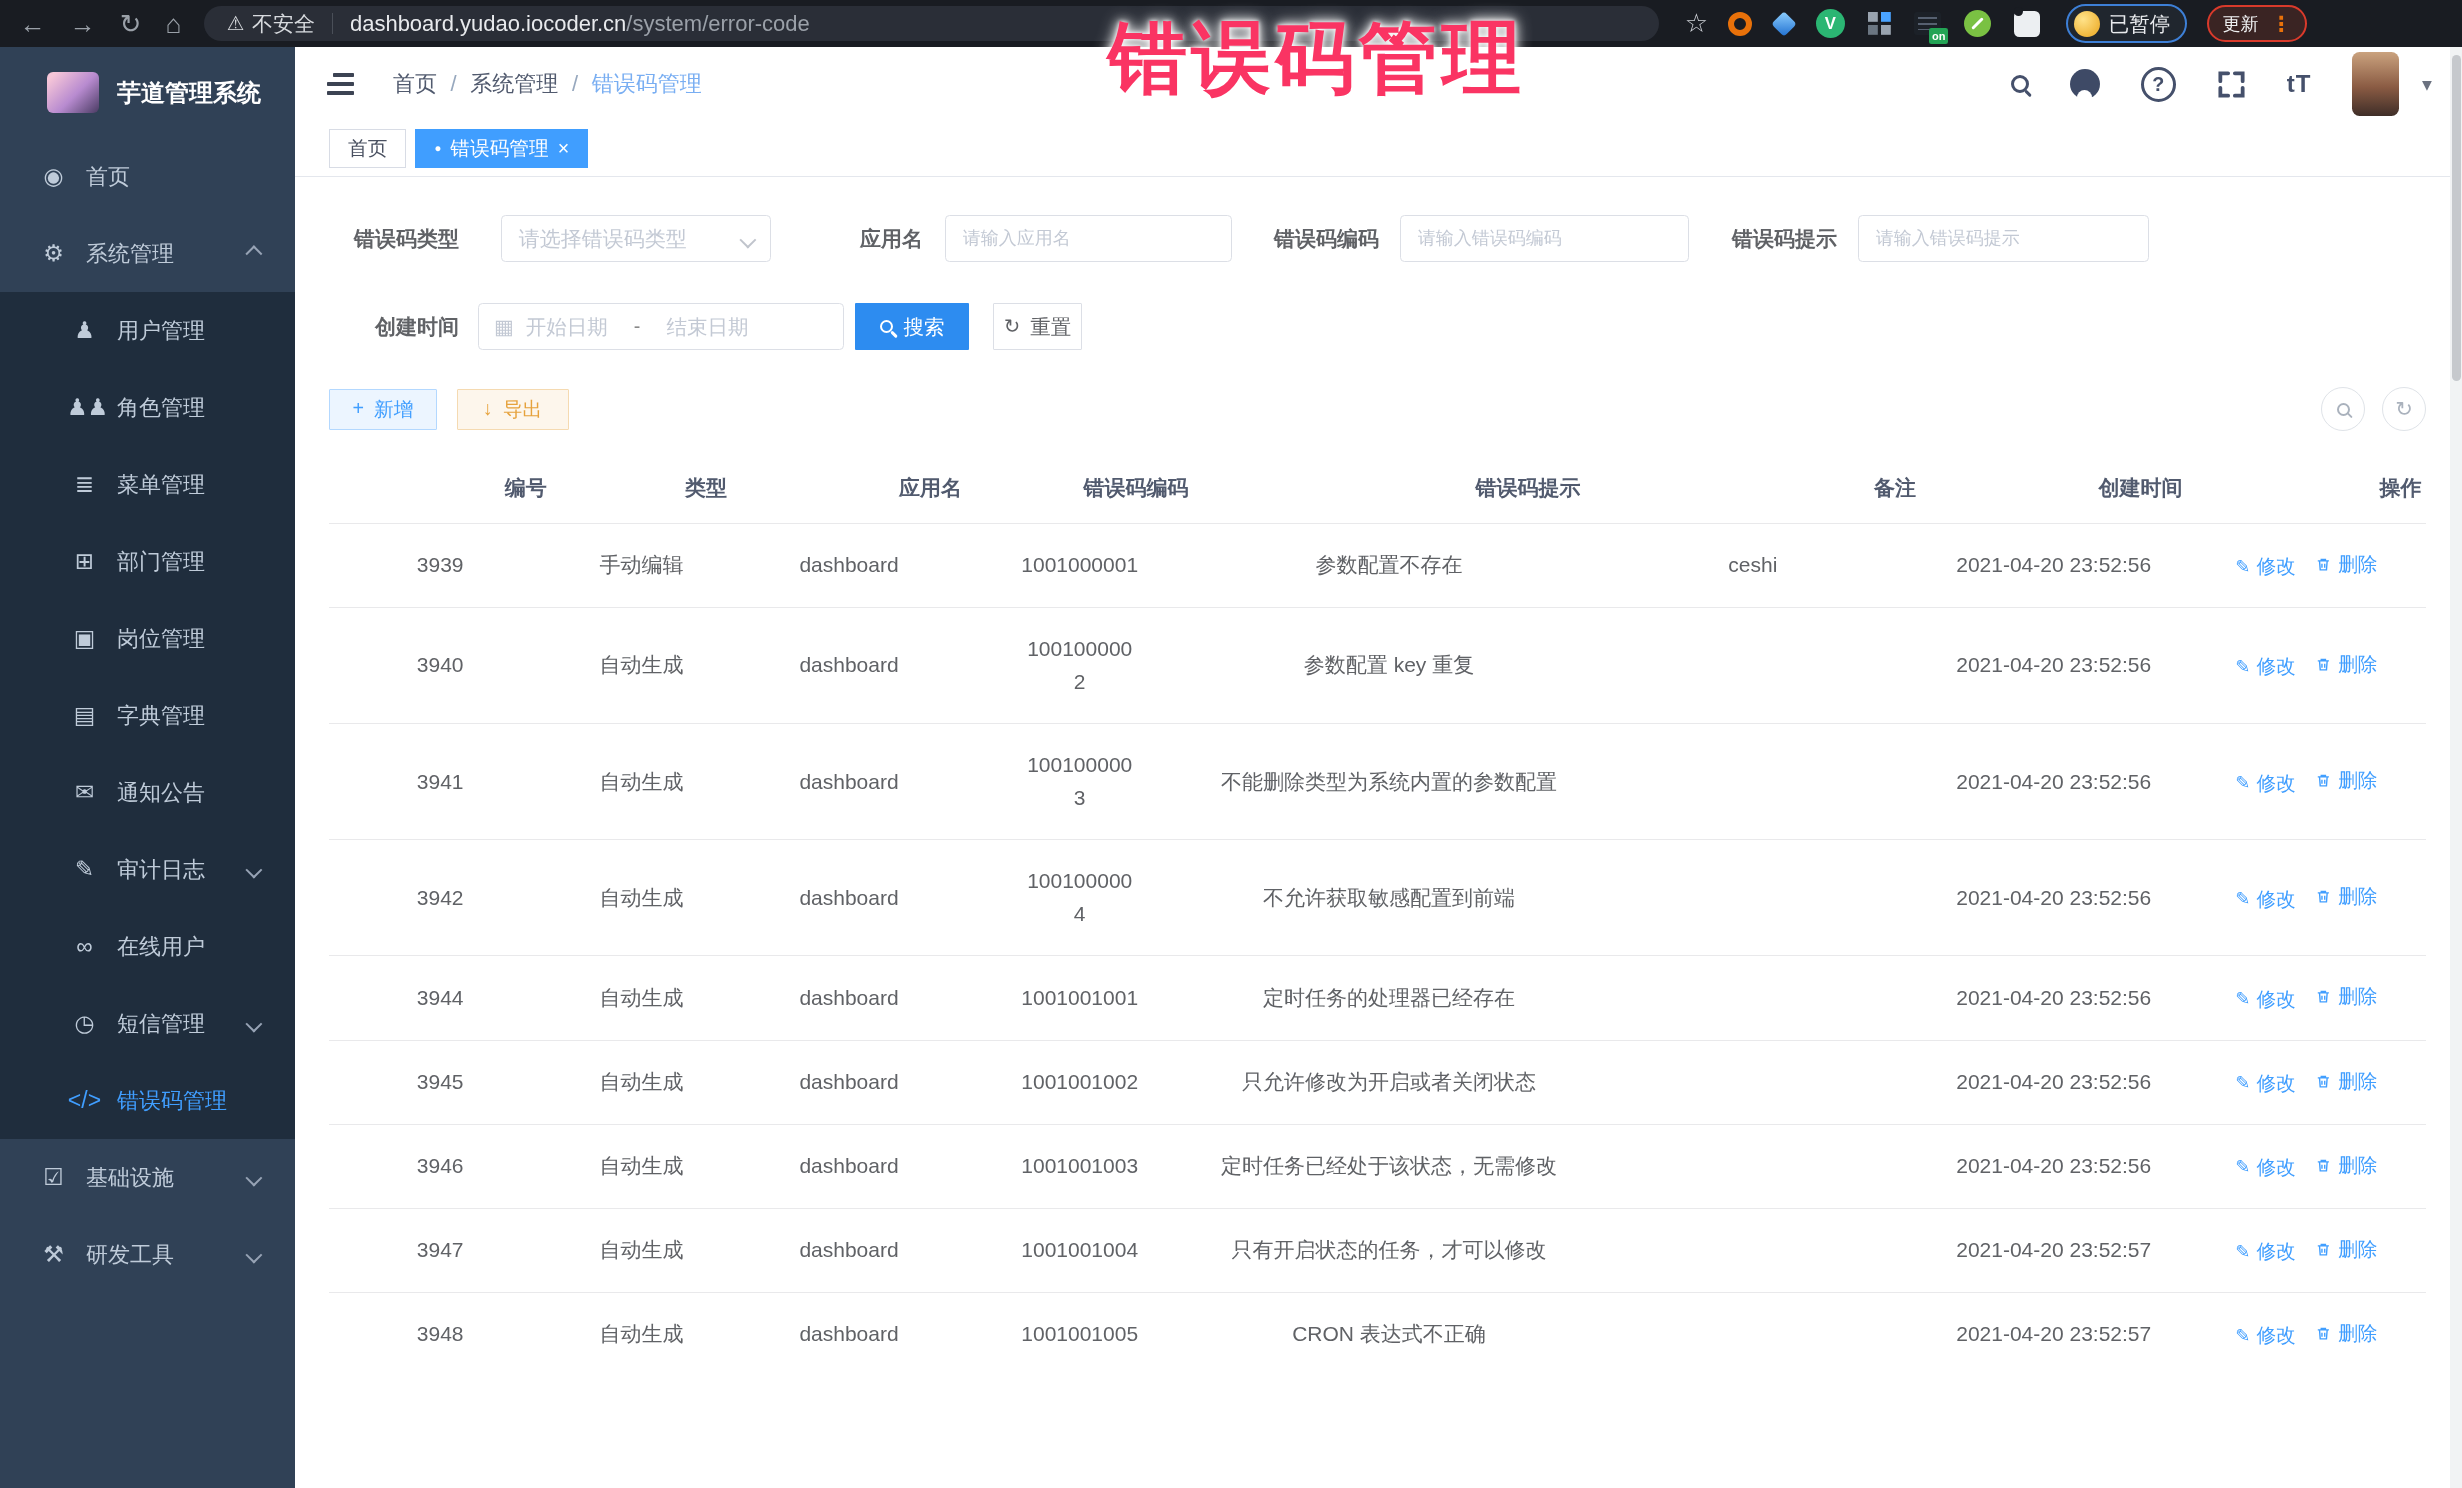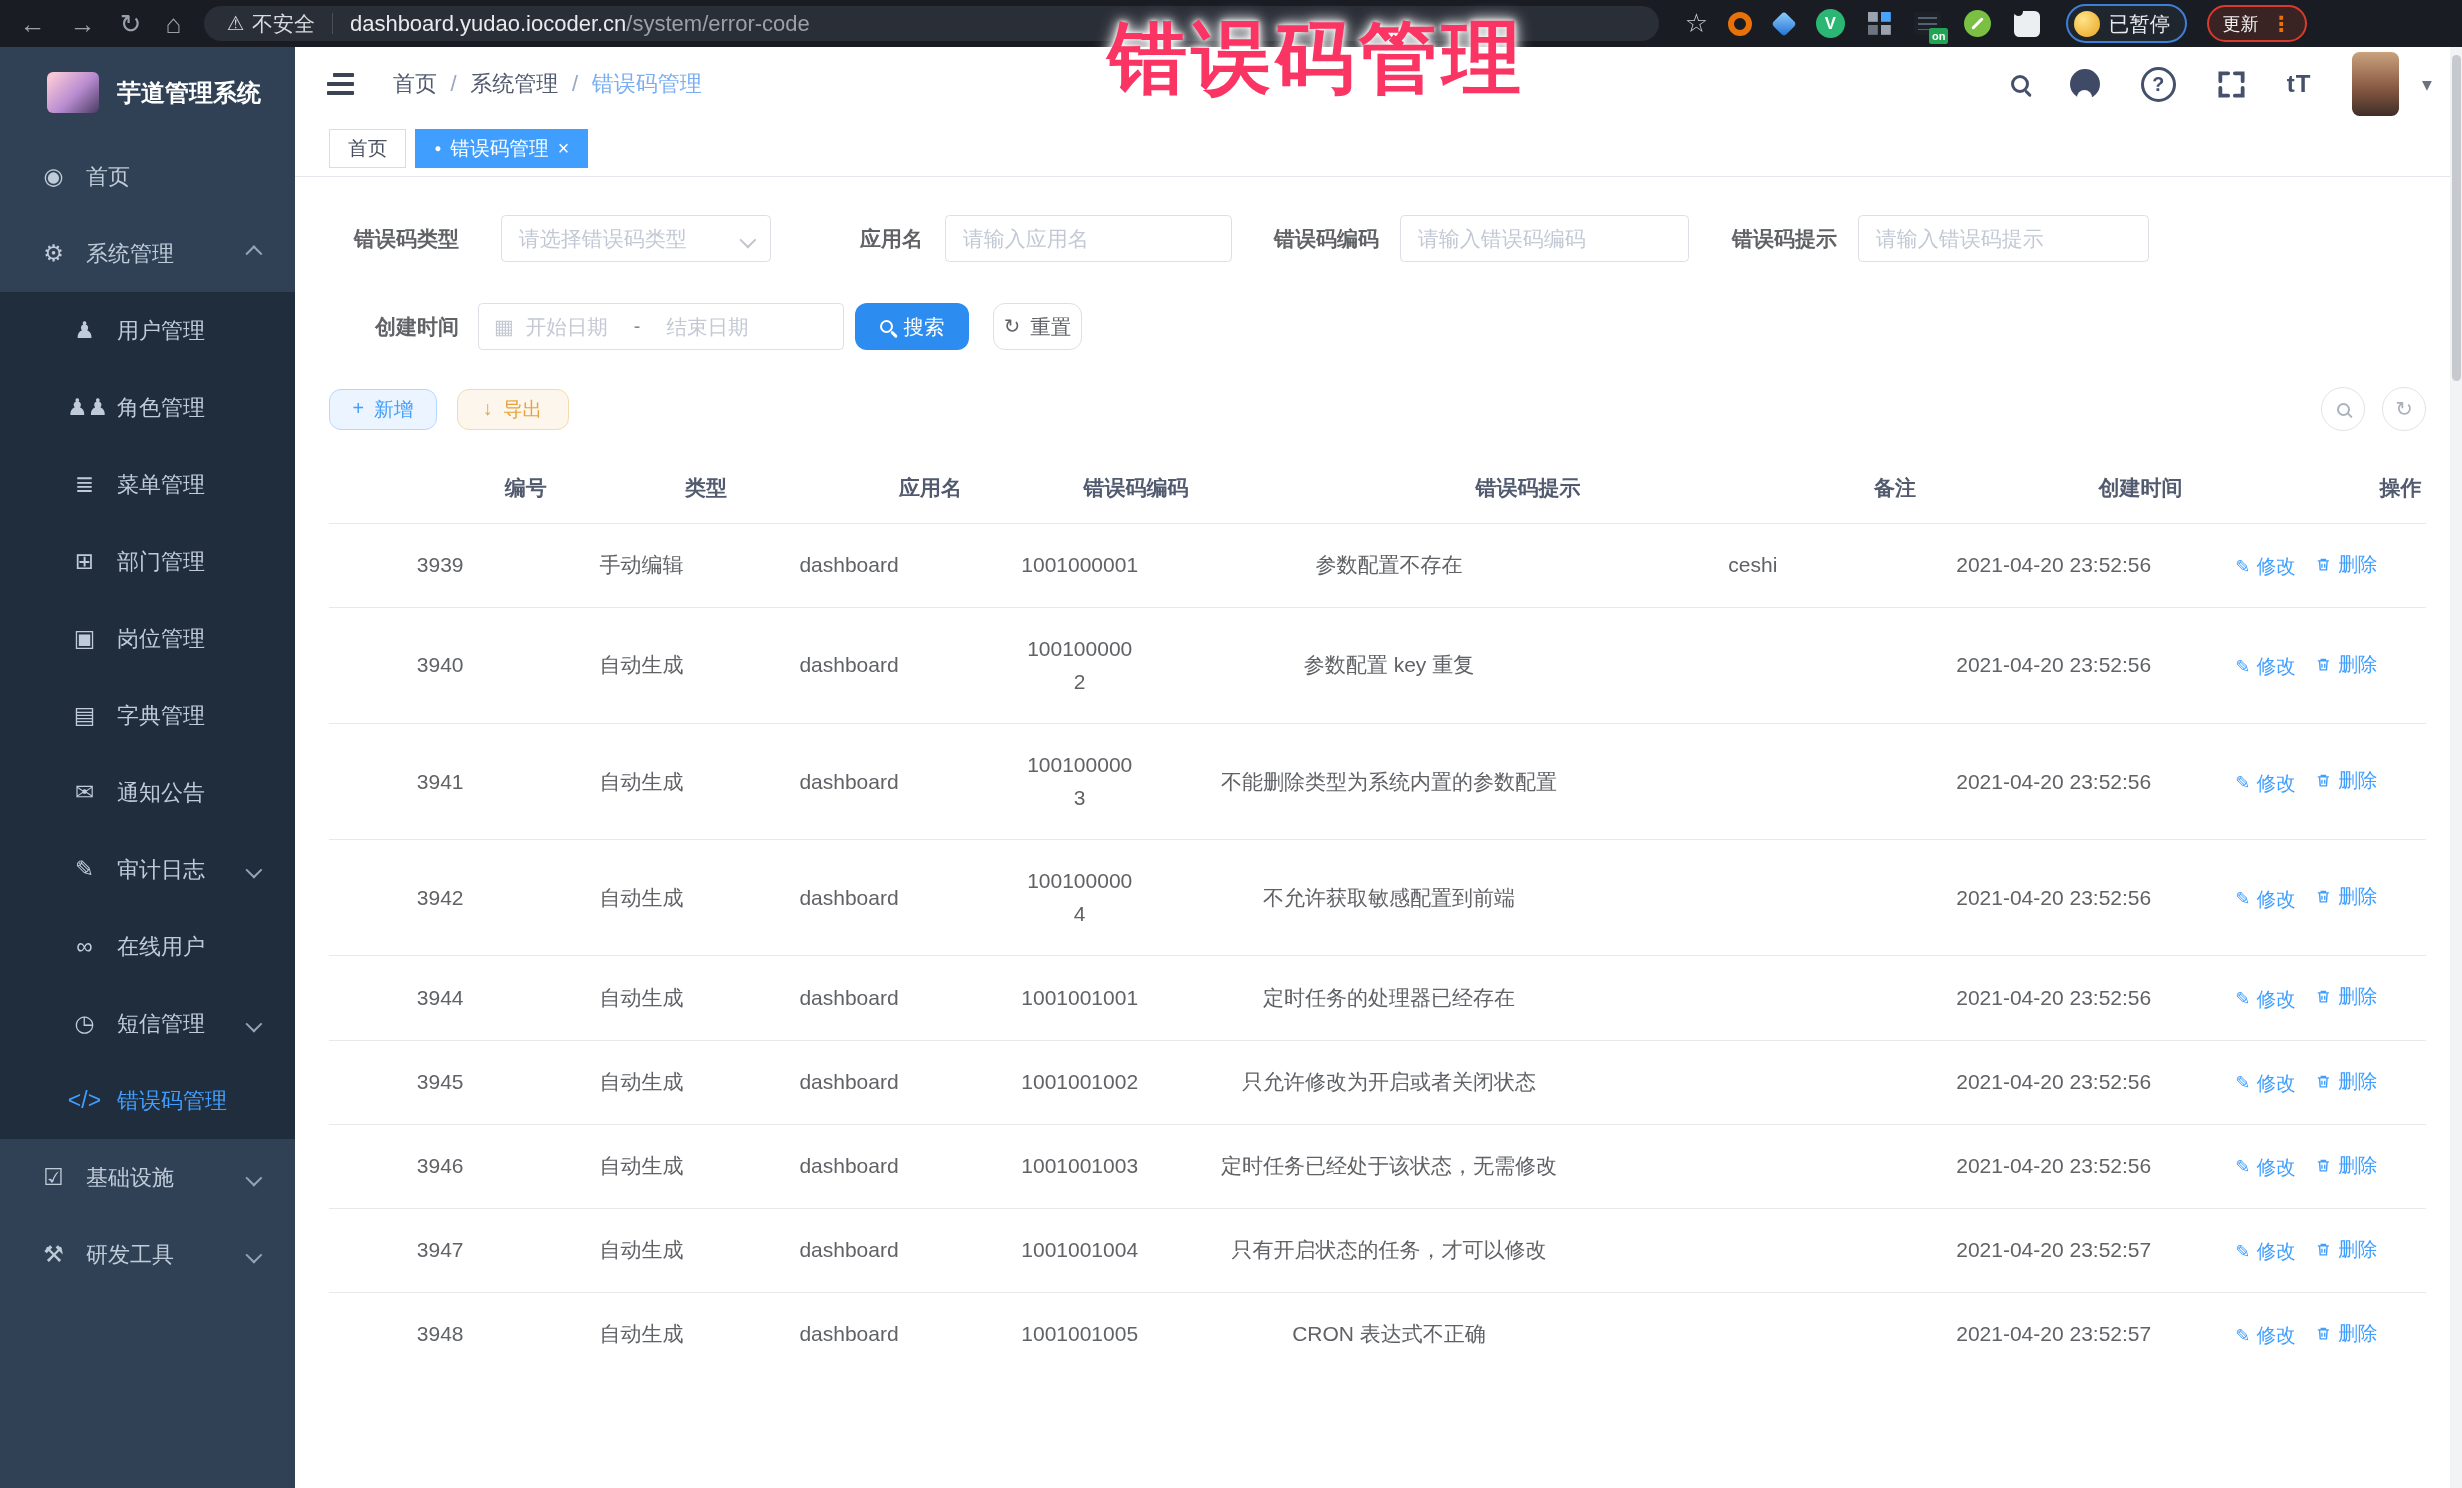--- a/index.html
+++ b/index.html
@@ -90,29 +90,29 @@
   .tab.active{background:#409eff;border-color:#409eff;color:#fff;}
   .tab .dot{font-size:11.4px;line-height:1;}
   .tab .close{font-size:19.7px;line-height:1;}
   
   .content{position:relative;padding-left:34px;width:2133px;box-sizing:content-box;}
   .filter-row{display:flex;align-items:center;height:47px;}
   .filter-row.r1{margin-top:38px;}
   .filter-row.r2{margin-top:41px;}
   .f-label{font-size:21px;color:#606266;font-weight:600;text-align:right;white-space:nowrap;}
   .f-ctl{height:47px;box-sizing:border-box;border:0.8px solid #dcdfe6;border-radius:4.5px;background:#fff;display:flex;align-items:center;position:relative;}
-  .f-ctl input{border:none;outline:none;background:transparent;font-size:21px;color:#606266;width:100%;padding:0 16.7px;font-family:inherit;}
+  .f-ctl input{border:none;outline:none;background:transparent;font-size:18px;color:#606266;width:100%;padding:0 16.7px;font-family:inherit;}
   .f-ctl input::placeholder{color:#c3c9d4;}
   .ph{color:#c3c9d4;font-size:21px;padding-left:16.7px;}
   .sel-chev{position:absolute;right:16.7px;top:18px;border-color:#c0c4cc;}
   .date-range{width:366px;justify-content:flex-start;padding:0 15px;gap:0;}
   .cal-ic{color:#c3c9d4;font-size:21px;margin-right:12px;}
   .date-ph{color:#c3c9d4;font-size:20.5px;}
   .date-sep{color:#888;font-size:19.7px;margin:0 26px;}
-  .btn{height:47px;border-radius:12px;display:flex;align-items:center;justify-content:center;gap:10px;font-size:20.5px;cursor:pointer;box-sizing:border-box;}
+  .btn{height:47px;border-radius:1px;display:flex;align-items:center;justify-content:center;gap:10px;font-size:20.5px;cursor:pointer;box-sizing:border-box;}
   .btn-search{width:114px;background:#2d8cf0;color:#fff;border:none;margin-left:11.4px;}
   .btn-reset{width:89px;background:#fff;color:#606266;border:0.8px solid #dcdfe6;margin-left:23.5px;}
   .glyph-sm{font-size:19.7px;line-height:1;}
   .toolbar{margin-top:38px;display:flex;align-items:center;position:relative;height:42px;}
   .btn-add{width:108px;height:41px;background:#ecf5ff;border:0.8px solid #b3d8ff;color:#409eff;font-size:19.7px;}
   .btn-export{width:112px;height:41px;background:#fdf6ec;border:0.8px solid #f5dab1;color:#e6a23c;font-size:19.7px;margin-left:19.7px;}
   .tool-circles{position:absolute;right:36px;display:flex;gap:16.7px;}
   .circ{width:42px;height:42px;border:0.8px solid #dfe3e8;background:#fff;border-radius:50%;color:#aab2bd;display:flex;align-items:center;justify-content:center;cursor:pointer;}
   .circ .loupe{width:9px;height:9px;border-width:2.3px;}
   .circ .loupe::after{width:6.8px;height:2.3px;right:-5.3px;bottom:-3px;}

